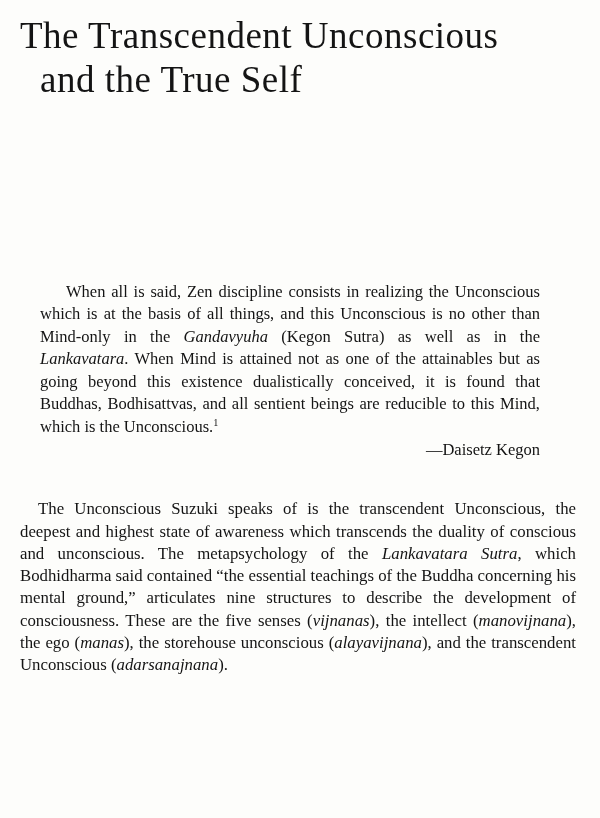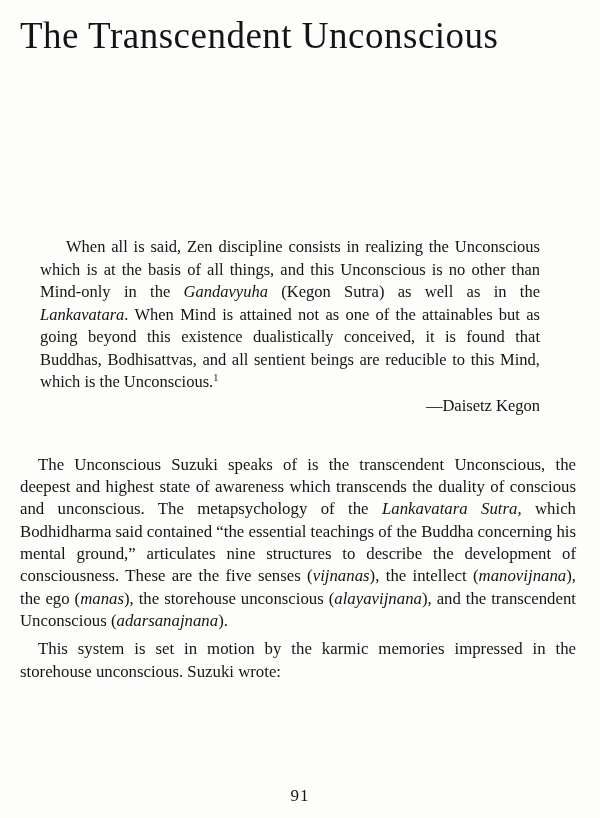--- a/index.html
+++ b/index.html
@@ -71,25 +71,23 @@
     text-align: center;
     font-size: 17px;
     letter-spacing: 1px;
   }
 </style>
 </head>
 <body>
 
 <div class="page">
 
-  <h1 class="chapter-title"><span>The Transcendent Unconscious</span><br></h1>
+  <h1 class="chapter-title"><span>The Transcendent Unconscious</span><br><span class="line2">and the True Self</span></h1>
 
   <div class="block-quote"><span>When all is said, Zen discipline consists in realizing the Unconscious which is at the basis of all things, and this Unconscious is no other than Mind-only in the </span><span class="it">Gandavyuha</span><span> (Kegon Sutra) as well as in the </span><span class="it">Lankavatara</span><span>. When Mind is attained not as one of the attainables but as going beyond this existence dualistically conceived, it is found that Buddhas, Bodhisattvas, and all sentient beings are reducible to this Mind, which is the Unconscious.</span><sup>1</sup></div>
 
   <div class="attribution">—Daisetz Kegon</div>
 
   <p class="body-para first"><span>The Unconscious Suzuki speaks of is the transcendent Unconscious, the deepest and highest state of awareness which transcends the duality of conscious and unconscious. The metapsychology of the </span><span class="it">Lankavatara Sutra</span><span>, which Bodhidharma said contained “the essential teachings of the Buddha concerning his mental ground,” articulates nine structures to describe the development of consciousness. These are the five senses (</span><span class="it">vijnanas</span><span>), the intellect (</span><span class="it">manovijnana</span><span>), the ego (</span><span class="it">manas</span><span>), the storehouse unconscious (</span><span class="it">alayavijnana</span><span>), and the transcendent Unconscious (</span><span class="it">adarsanajnana</span><span>).</span></p>
 
-  <p class="body-para second"><span>This system is set in motion by the karmic memories impressed in the storehouse unconscious. Suzuki wrote:</span></p>
 
-  <div class="page-number">91</div>
 
 </div>
 
 </body></html>

